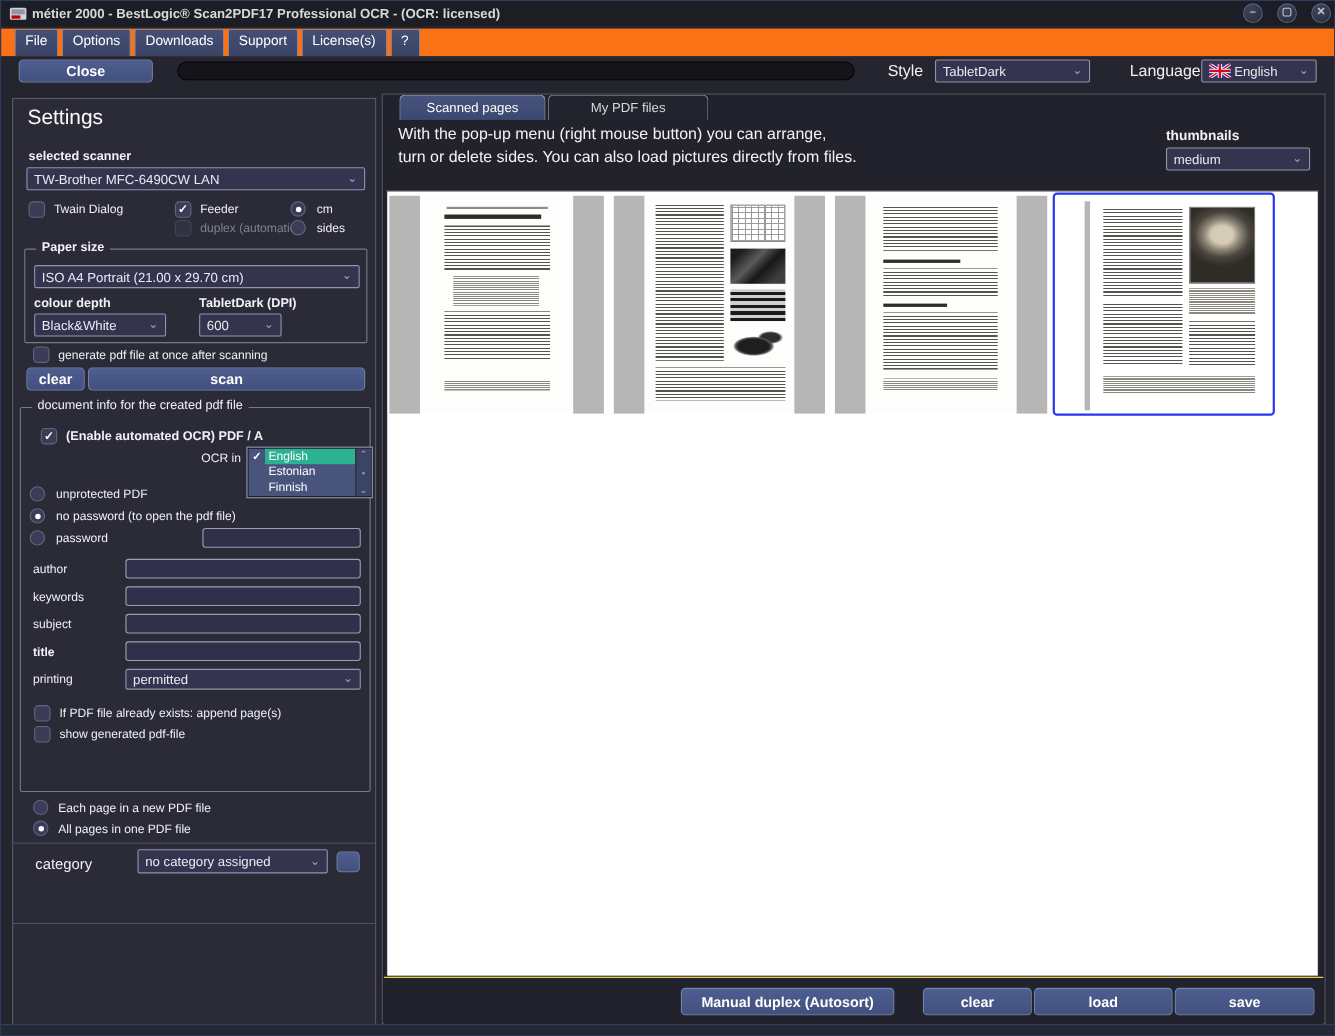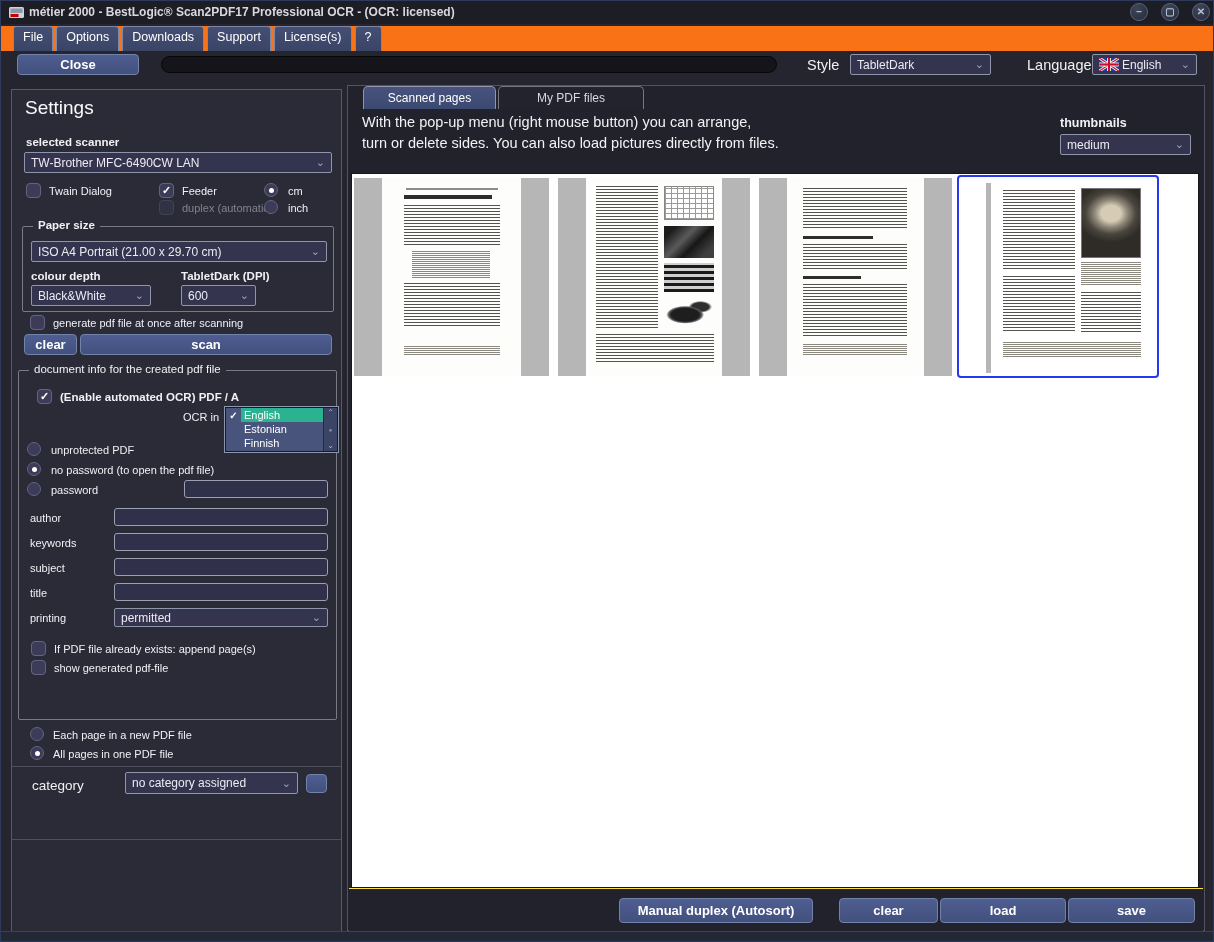--- a/index.html
+++ b/index.html
@@ -171,21 +171,21 @@
 
     <div class="cb" style="left:14px; top:93px;"></div>
     <span class="lab" style="left:37px; top:95px;">Twain Dialog</span>
     <div class="cb checked" style="left:147px; top:93px;"></div>
     <span class="lab" style="left:170px; top:95px;">Feeder</span>
     <div class="radio selected" style="left:252px; top:93px;"></div>
     <span class="lab" style="left:276px; top:95px;">cm</span>
     <div class="cb disabled" style="left:147px; top:110px;"></div>
     <span class="lab disabled" style="left:170px; top:112px;">duplex (automatic)</span>
     <div class="radio" style="left:252px; top:110px;"></div>
-    <span class="lab" style="left:276px; top:112px;">inch</span>
+    <span class="lab" style="left:276px; top:112px;">sides</span>
 
     <div class="groupbox" style="left:10px; top:136px; width:312px; height:86px;">
       <span class="grouplab bold">Paper size</span>
       <div class="dd" style="left:8px; top:14px; width:296px; height:21px;">
         <span>ISO A4 Portrait (21.00 x 29.70 cm)</span>
         <span class="chev"></span>
       </div>
       <span class="lab-b" style="left:8px; top:43px;">colour depth</span>
       <span class="lab-b" style="left:158px; top:43px;">TabletDark (DPI)</span>
       <div class="dd" style="left:8px; top:58px; width:120px; height:21px;">
@@ -238,21 +238,21 @@
       <div class="radio" style="left:8px; top:111px;"></div>
       <span class="lab" style="left:32px; top:113px;">password</span>
       <input class="inp" style="left: 165px; top: 109px; width: 144px; height: 18px;" value="">
 
       <span class="lab" style="left:11px; top:141px;">author</span>
       <input class="inp" style="left: 95px; top: 137px; width: 214px; height: 18px;" value="">
       <span class="lab" style="left:11px; top:166px;">keywords</span>
       <input class="inp" style="left: 95px; top: 162px; width: 214px; height: 18px;" value="">
       <span class="lab" style="left:11px; top:191px;">subject</span>
       <input class="inp" style="left: 95px; top: 187px; width: 214px; height: 18px;" value="">
-      <span class="lab" style="left:11px; top:216px;">title</span>
+      <span class="lab" style="left:11px; top:216px;font-weight:bold;">title</span>
       <input class="inp" style="left: 95px; top: 212px; width: 214px; height: 18px;" value="">
 
       <span class="lab" style="left:11px; top:241px;">printing</span>
       <div class="dd" style="left:95px; top:237px; width:214px; height:19px;">
         <span>permitted</span>
         <span class="chev"></span>
       </div>
 
       <div class="cb" style="left:12px; top:270px;"></div>
       <span class="lab" style="left:35px; top:272px;">If PDF file already exists: append page(s)</span>

